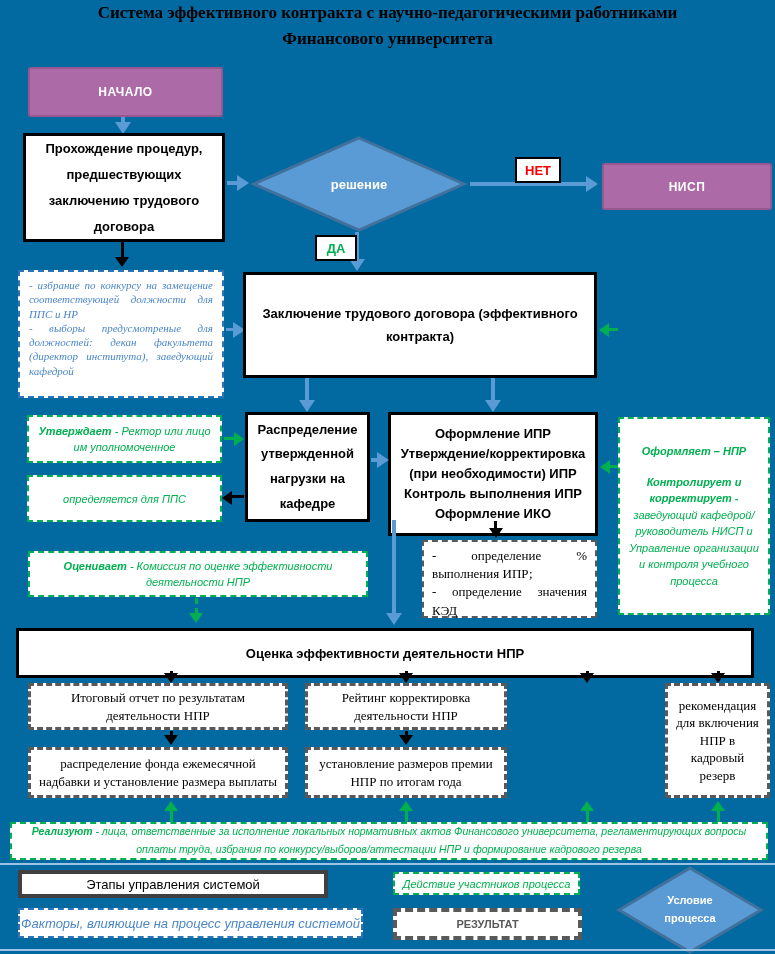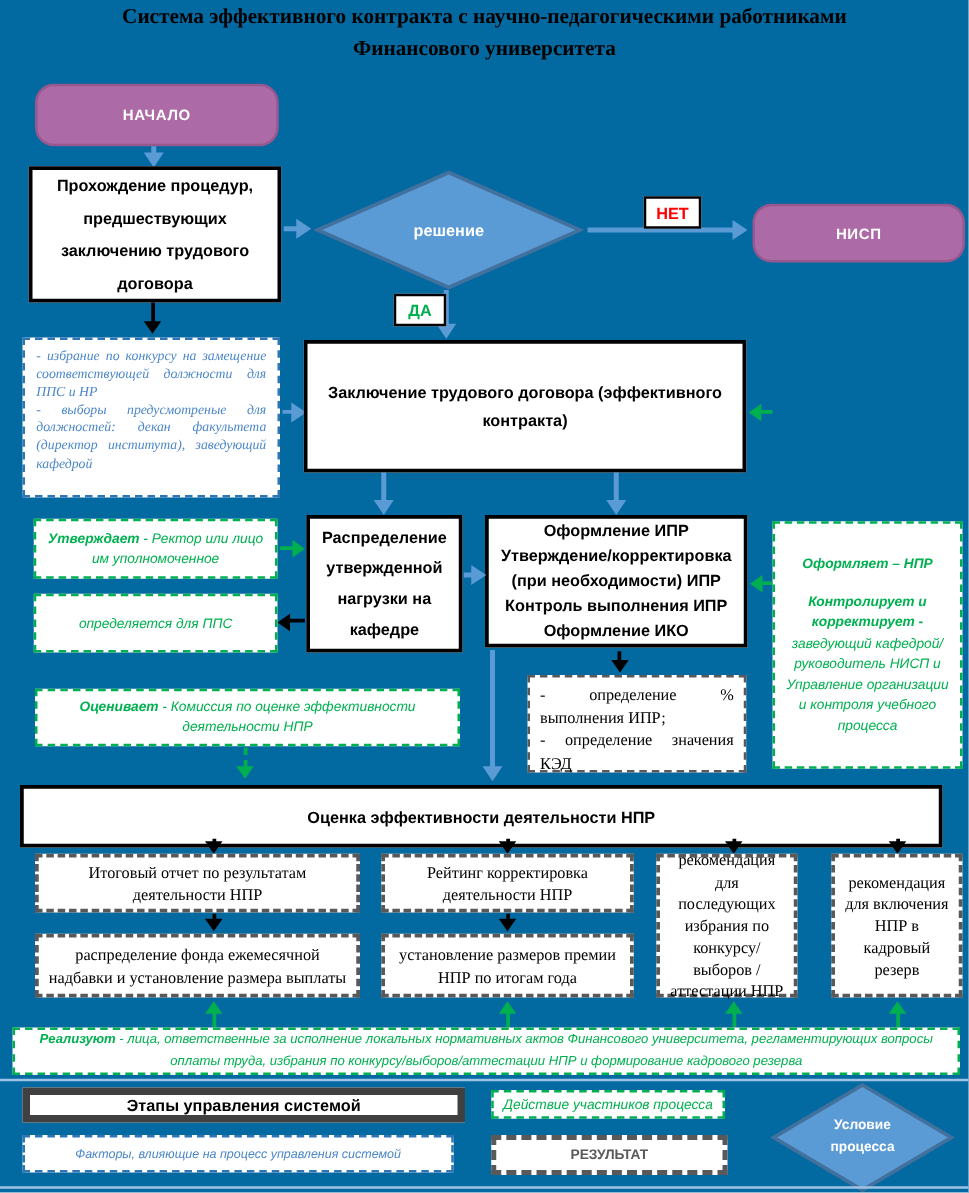--- a/index.html
+++ b/index.html
@@ -3,21 +3,21 @@
 <meta charset="utf-8">
 <style>
   html,body{margin:0;padding:0;background:#fff;}
   #canvas{position:relative;width:775px;height:954px;background:#0369a1;overflow:hidden;
           font-family:"Liberation Sans",sans-serif;}
   .abs{position:absolute;box-sizing:border-box;}
   .ctr{display:flex;align-items:center;justify-content:center;text-align:center;}
   .prel{white-space:pre-line;}
   
   .title{font-family:"Liberation Serif",serif;font-weight:bold;font-size:17px;line-height:1.5;color:#000;}
-  .terminal{background:#AC6BA6;border:2px solid #96588F;border-radius:15px;color:#fff;
+  .terminal{background:#AC6BA6;border:2px solid #96588F;border-radius:3px;color:#fff;
             font-weight:bold;font-size:12px;letter-spacing:.5px;}
   .stage{background:#fff;border:3px solid #000;font-weight:bold;font-size:13px;color:#000;}
   .factor{background:#fff;border:2px dashed #2E75B6;color:#4a86c8;font-style:italic;
           font-family:"Liberation Serif",serif;}
   .action{background:#fff;border:2px dashed #00B050;color:#00B050;font-style:italic;font-size:11px;}
   .result{background:#fff;border:3px dashed #595959;font-family:"Liberation Serif",serif;
           font-size:13px;color:#000;line-height:1.35;}
   .lbl{background:#fff;border:2px solid #000;font-weight:bold;font-size:13px;}
   
   .bar{position:absolute;}
@@ -87,21 +87,21 @@
   <div class="tri sm tri-l" style="left:599px;top:323px;border-right-color:#00B050;"></div>
   <div class="bar" style="left:608px;top:328px;width:10px;height:3px;background:#00B050;"></div>
 
   <div class="bar" style="left:305px;top:378px;width:4px;height:24px;background:#5B9BD5;"></div>
   <div class="tri tri-d" style="left:299px;top:400px;border-top-color:#5B9BD5;"></div>
   <div class="bar" style="left:491px;top:378px;width:4px;height:24px;background:#5B9BD5;"></div>
   <div class="tri tri-d" style="left:485px;top:400px;border-top-color:#5B9BD5;"></div>
 
   <div class="abs ctr stage" style="left:245px;top:412px;width:125px;height:110px;line-height:1.9;padding:2px 4px;">Распределение утвержденной нагрузки на кафедре</div>
 
-  <div class="abs ctr stage prel" style="left:388px;top:412px;width:210px;height:106px;line-height:1.55;padding:2px 8px;">Оформление ИПР
+  <div class="abs ctr stage prel" style="left:388px;top:412px;width:210px;height:124px;line-height:1.55;padding:2px 8px;">Оформление ИПР
 Утверждение/корректировка
 (при необходимости) ИПР
 Контроль выполнения ИПР
 Оформление ИКО</div>
 
   <div class="bar" style="left:371px;top:458px;width:8px;height:4px;background:#5B9BD5;"></div>
   <div class="tri tri-r" style="left:377px;top:452px;border-left-color:#5B9BD5;"></div>
 
   <div class="abs ctr action" style="left:27px;top:415px;width:195px;height:48px;line-height:1.5;padding:2px 8px;">
     <div><span style="font-weight:bold;">Утверждает</span><span> - Ректор или лицо им уполномоченное</span></div>
@@ -146,21 +146,20 @@
   <div class="tri sm tri-d" style="left:164px;top:673px;border-top-color:#000;"></div>
   <div class="bar" style="left:405px;top:671px;width:3px;height:4px;background:#000;"></div>
   <div class="tri sm tri-d" style="left:399px;top:673px;border-top-color:#000;"></div>
   <div class="bar" style="left:586px;top:671px;width:3px;height:4px;background:#000;"></div>
   <div class="tri sm tri-d" style="left:580px;top:673px;border-top-color:#000;"></div>
   <div class="bar" style="left:717px;top:671px;width:3px;height:4px;background:#000;"></div>
   <div class="tri sm tri-d" style="left:711px;top:673px;border-top-color:#000;"></div>
 
   <div class="abs ctr result" style="left:28px;top:683px;width:260px;height:47px;padding:2px 24px;">Итоговый отчет по результатам деятельности НПР</div>
   <div class="abs ctr result" style="left:305px;top:683px;width:202px;height:47px;padding:2px 8px;">Рейтинг корректировка деятельности НПР</div>
-  <div class="abs ctr result" style="left:525px;top:683px;width:113px;height:115px;padding:2px 5px;">рекомендация для последующих избрания по конкурсу/выборов /аттестации НПР</div>
   <div class="abs ctr result" style="left:665px;top:683px;width:105px;height:115px;padding:2px 5px;">рекомендация для включения НПР в кадровый резерв</div>
 
   <div class="bar" style="left:170px;top:731px;width:3px;height:5px;background:#000;"></div>
   <div class="tri sm tri-d" style="left:164px;top:735px;border-top-color:#000;"></div>
   <div class="bar" style="left:405px;top:731px;width:3px;height:5px;background:#000;"></div>
   <div class="tri sm tri-d" style="left:399px;top:735px;border-top-color:#000;"></div>
 
   <div class="abs ctr result" style="left:28px;top:747px;width:260px;height:51px;padding:2px 8px;">распределение фонда ежемесячной надбавки и установление размера выплаты</div>
   <div class="abs ctr result" style="left:305px;top:747px;width:202px;height:51px;padding:2px 8px;">установление размеров премии НПР по итогам года</div>
 
@@ -172,22 +171,22 @@
   <div class="bar" style="left:586px;top:810px;width:3px;height:12px;background:#00B050;"></div>
   <div class="tri sm tri-u" style="left:711px;top:801px;border-bottom-color:#00B050;"></div>
   <div class="bar" style="left:717px;top:810px;width:3px;height:12px;background:#00B050;"></div>
 
   <div class="abs ctr action" style="left:10px;top:822px;width:758px;height:38px;font-size:10.5px;line-height:1.7;padding:2px 14px;">
     <div><span style="font-weight:bold;">Реализуют</span><span> - лица, ответственные за исполнение локальных нормативных актов Финансового университета, регламентирующих вопросы оплаты труда, избрания по конкурсу/выборов/аттестации НПР и формирование кадрового резерва</span></div>
   </div>
 
   <div class="line" style="left:0;top:863px;width:775px;"></div>
 
-  <div class="abs ctr" style="left:18px;top:870px;width:354px;height:28px;border:6px solid #404040;background:#fff;font-weight:bold;font-size:13px;box-sizing:border-box;">Этапы управления системой</div>
-  <div class="abs ctr factor" style="left:18px;top:908px;width:345px;height:30px;font-size:10px;font-family:'Liberation Sans',sans-serif;">Факторы, влияющие на процесс управления системой</div>
+  <div class="abs ctr" style="left:18px;top:870px;width:310px;height:28px;border:4px solid #404040;background:#fff;font-weight:normal;font-size:13px;box-sizing:border-box;">Этапы управления системой</div>
+  <div class="abs ctr factor" style="left:18px;top:908px;width:345px;height:30px;font-size:13px;font-family:'Liberation Sans',sans-serif;">Факторы, влияющие на процесс управления системой</div>
   <div class="abs ctr action" style="left:393px;top:872px;width:187px;height:23px;">Действие участников процесса</div>
   <div class="abs ctr" style="left:393px;top:908px;width:189px;height:32px;border:4px dashed #595959;background:#fff;color:#595959;font-weight:bold;font-size:11px;box-sizing:border-box;">РЕЗУЛЬТАТ</div>
 
   <div class="abs" style="left:616px;top:866px;width:148px;height:88px;">
     <svg width="148" height="88">
       <polygon points="74,2 145,44 74,86 3,44" fill="#5B9BD5" stroke="#41719C" stroke-width="3"></polygon>
     </svg>
     <div class="abs ctr prel" style="left:0;top:0;width:148px;height:88px;color:#fff;font-weight:bold;font-size:11px;line-height:1.6;">Условие
 процесса</div>
   </div>

